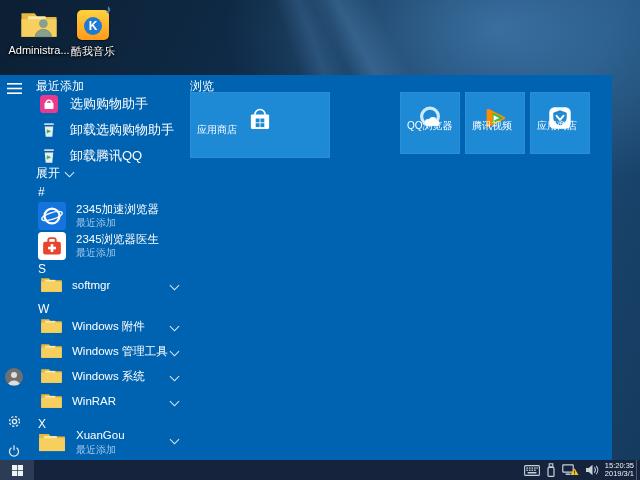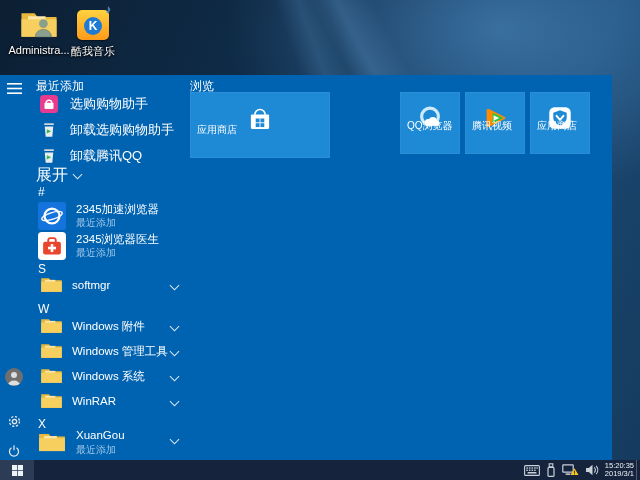--- a/index.html
+++ b/index.html
@@ -24,21 +24,21 @@
   .hdr{position:absolute;font-size:12px;color:#fff;}
   .letter{position:absolute;left:38px;font-size:12px;color:#fff;width:120px;}
   .rowr{position:absolute;left:36px;width:150px;height:20px;display:flex;align-items:center;cursor:pointer;}
   .rowr .lbl{font-size:13px;margin-left:12px;white-space:nowrap;}
   .row1{position:absolute;left:36px;width:150px;height:22px;display:flex;align-items:center;cursor:pointer;}
   .row1 .lbl{font-size:11.5px;margin-left:9px;white-space:nowrap;flex:1;}
   .row2{position:absolute;left:36px;width:150px;height:30px;cursor:pointer;}
   .row2 .t{position:absolute;left:40px;top:1px;font-size:11.5px;white-space:nowrap;}
   .row2 .s{position:absolute;left:40px;top:15px;font-size:10px;color:#9cc5e8;}
   .chev{width:6px;height:6px;border-right:1.3px solid rgba(255,255,255,.85);border-bottom:1.3px solid rgba(255,255,255,.85);transform:rotate(45deg);display:inline-block;}
-  .expand{position:absolute;left:36px;display:flex;align-items:center;gap:6px;font-size:16px;cursor:pointer;}
+  .expand{position:absolute;left:36px;display:flex;align-items:center;gap:6px;font-size:12px;cursor:pointer;}
   
   .tile{position:absolute;background:#1e89d5;box-shadow:inset 0 0 0 1px rgba(255,255,255,.06);cursor:pointer;}
   .tile .tlabel{position:absolute;left:7px;bottom:21px;font-size:10px;color:#fff;}
   .tile .ticon{position:absolute;left:50%;top:42%;transform:translate(-50%,-50%);}
   
   .taskbar{position:absolute;left:0;top:460px;width:640px;height:20px;background:#16233c;}
   .startbtn{position:absolute;left:0;top:0;width:34px;height:20px;background:#2c3c57;display:flex;align-items:center;justify-content:center;cursor:pointer;}
   .tray{position:absolute;right:4px;top:0;height:20px;display:flex;align-items:center;gap:6px;padding-left:15px;}
   .clock{font-size:7.5px;line-height:8.5px;text-align:right;color:#eef3f8;cursor:default;padding-right:2px;}
   .sliver{position:absolute;right:0;top:0;width:3px;height:20px;border-left:1px solid rgba(255,255,255,.25);cursor:pointer;}

